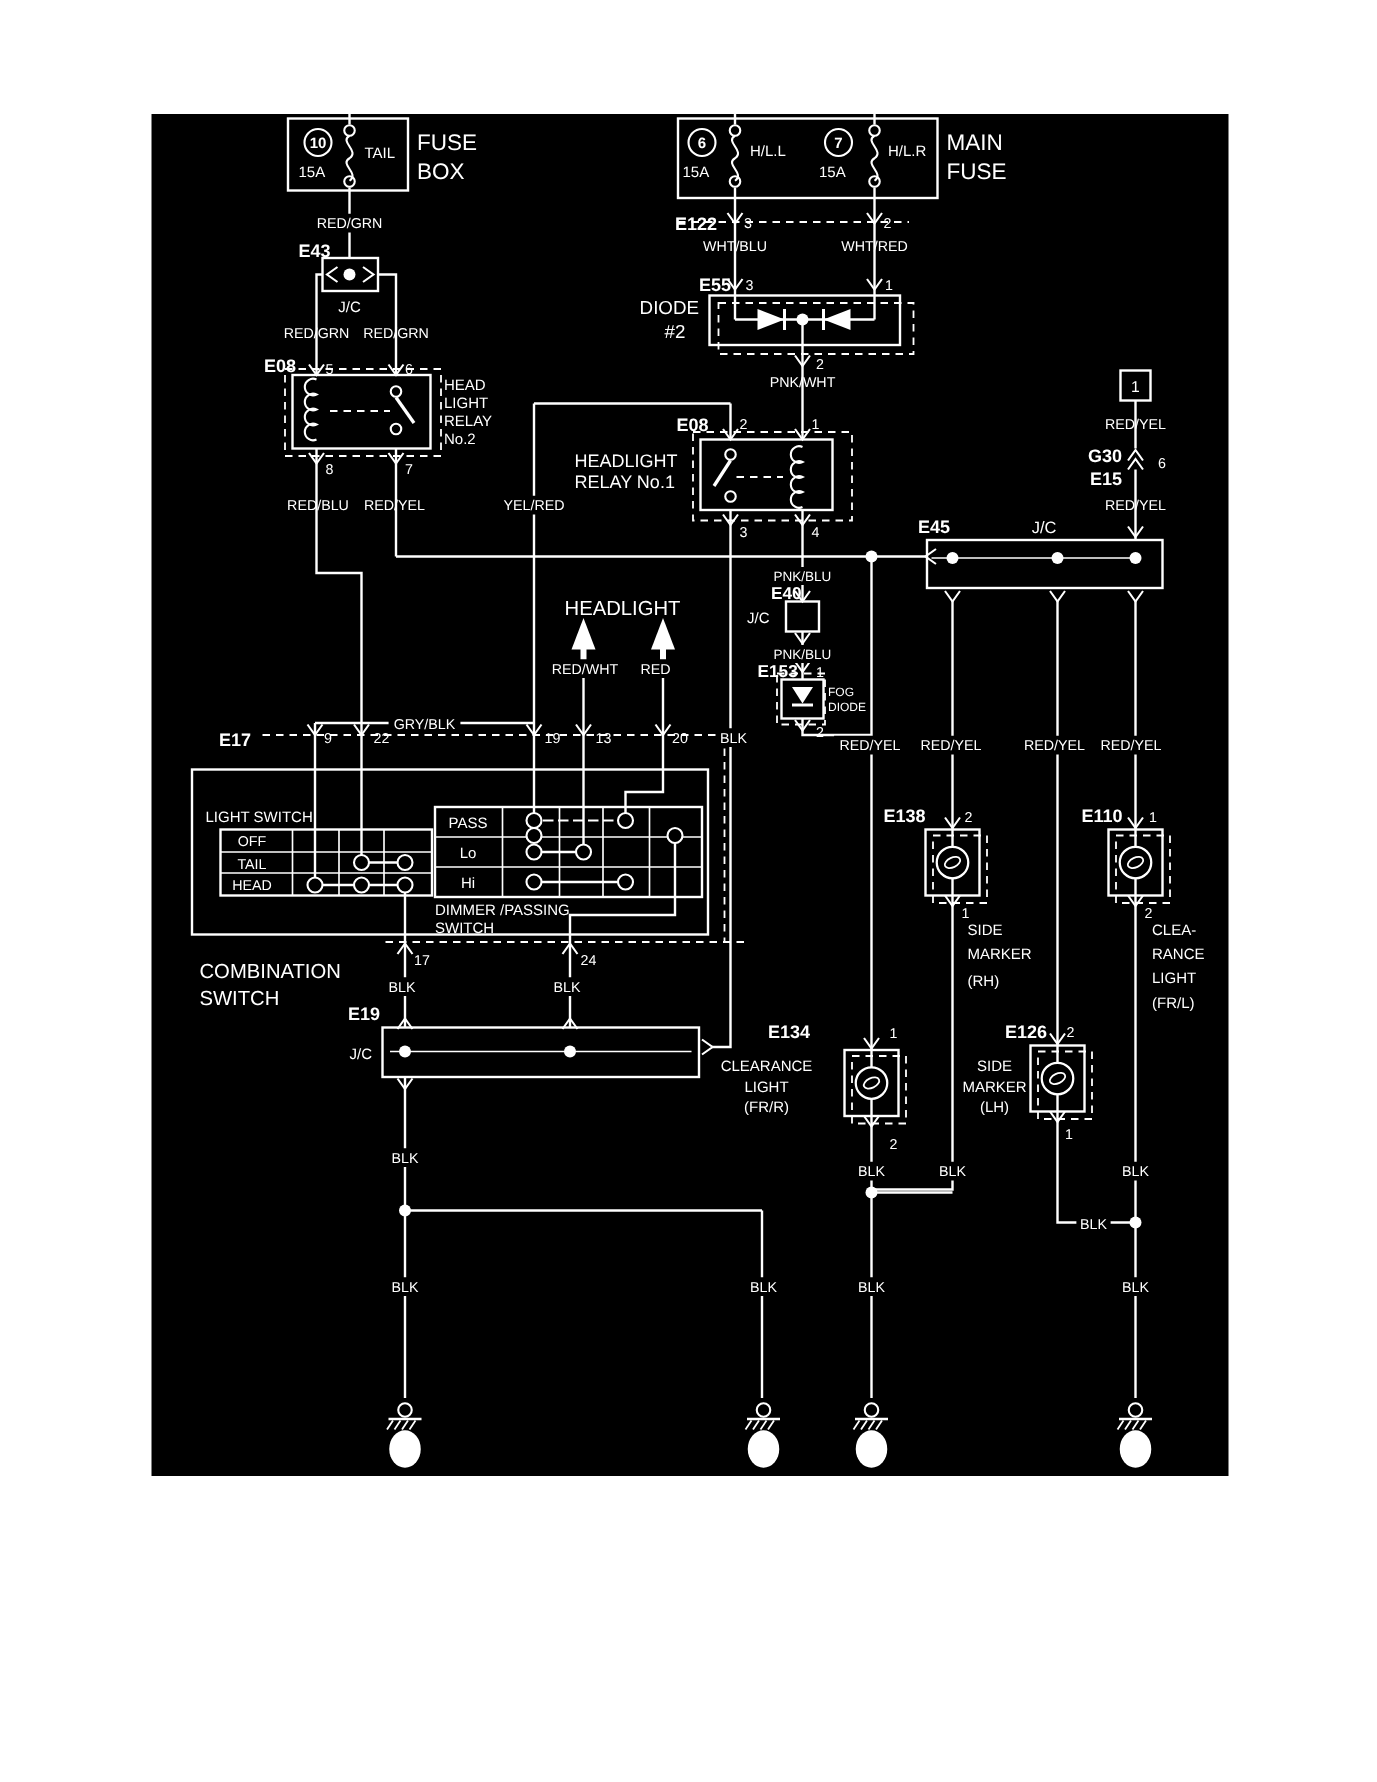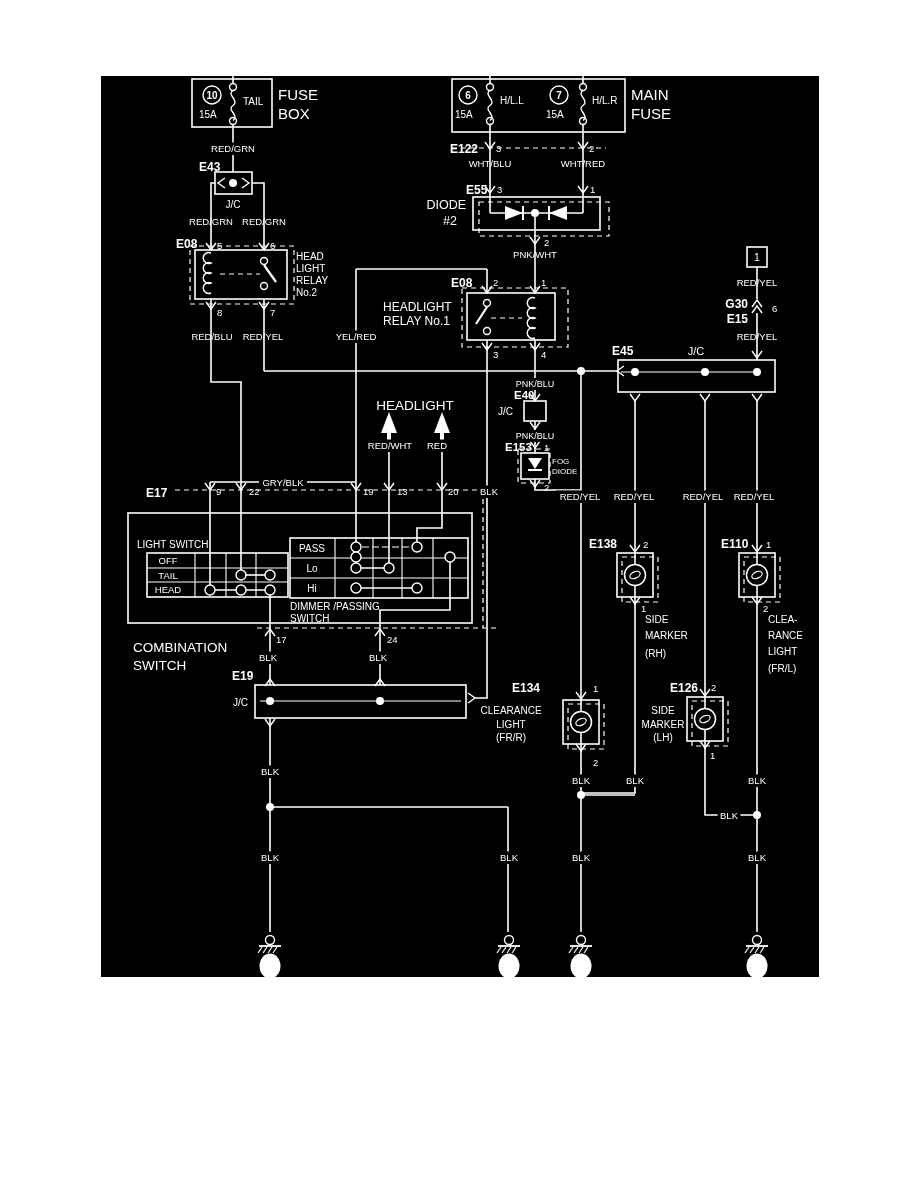--- a/index.html
+++ b/index.html
@@ -1,16 +1,16 @@
 <!DOCTYPE html>
 <html><head>
 <meta charset="utf-8">
 <style>
   html,body{margin:0;padding:0;background:#fff;}
-  .page{width:918px;height:977px;position:relative;background:#fca5a5;font-family:"Liberation Sans",sans-serif;}
+  .page{width:918px;height:1188px;position:relative;background:#fca5a5;font-family:"Liberation Sans",sans-serif;}
   svg text{fill:#fff;font-family:"Liberation Sans",sans-serif;}
 </style>
 </head>
 <body>
 
 <div class="page">
   <svg id="diagram" width="918" height="1188" viewBox="0 0 918 1188">
       <rect x="0" y="0" width="918" height="1188" fill="#ffffff"></rect>
       <rect x="100" y="75" width="720" height="910" fill="#000000" stroke="#ffffff" stroke-width="2"></rect>
       <rect x="192" y="79" width="80" height="48" fill="none" stroke="#ffffff" stroke-width="1.6"></rect>

